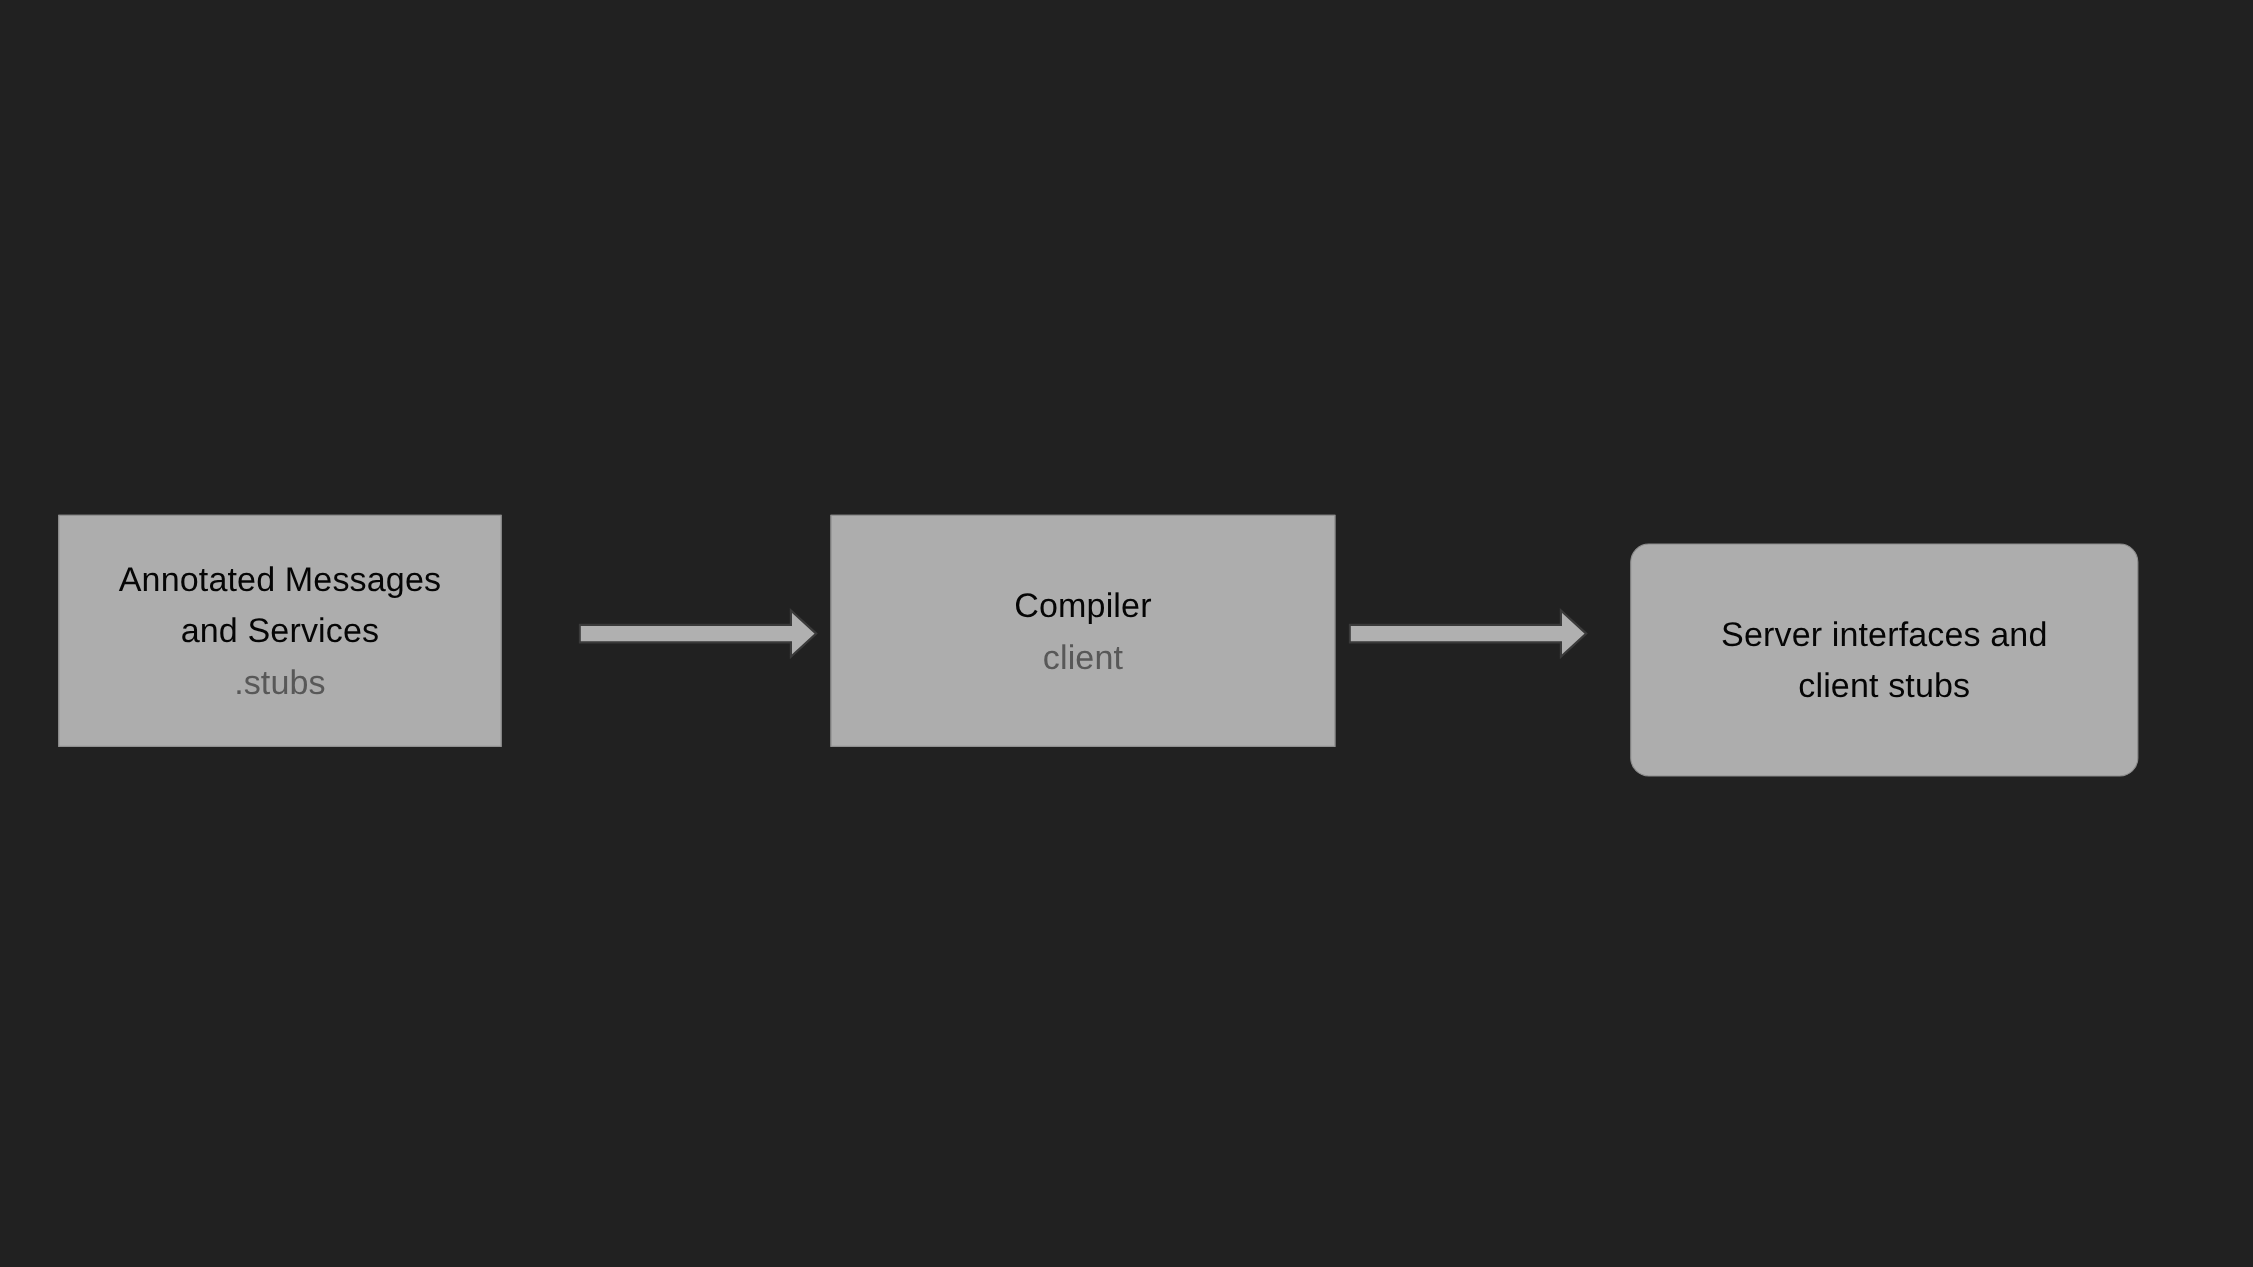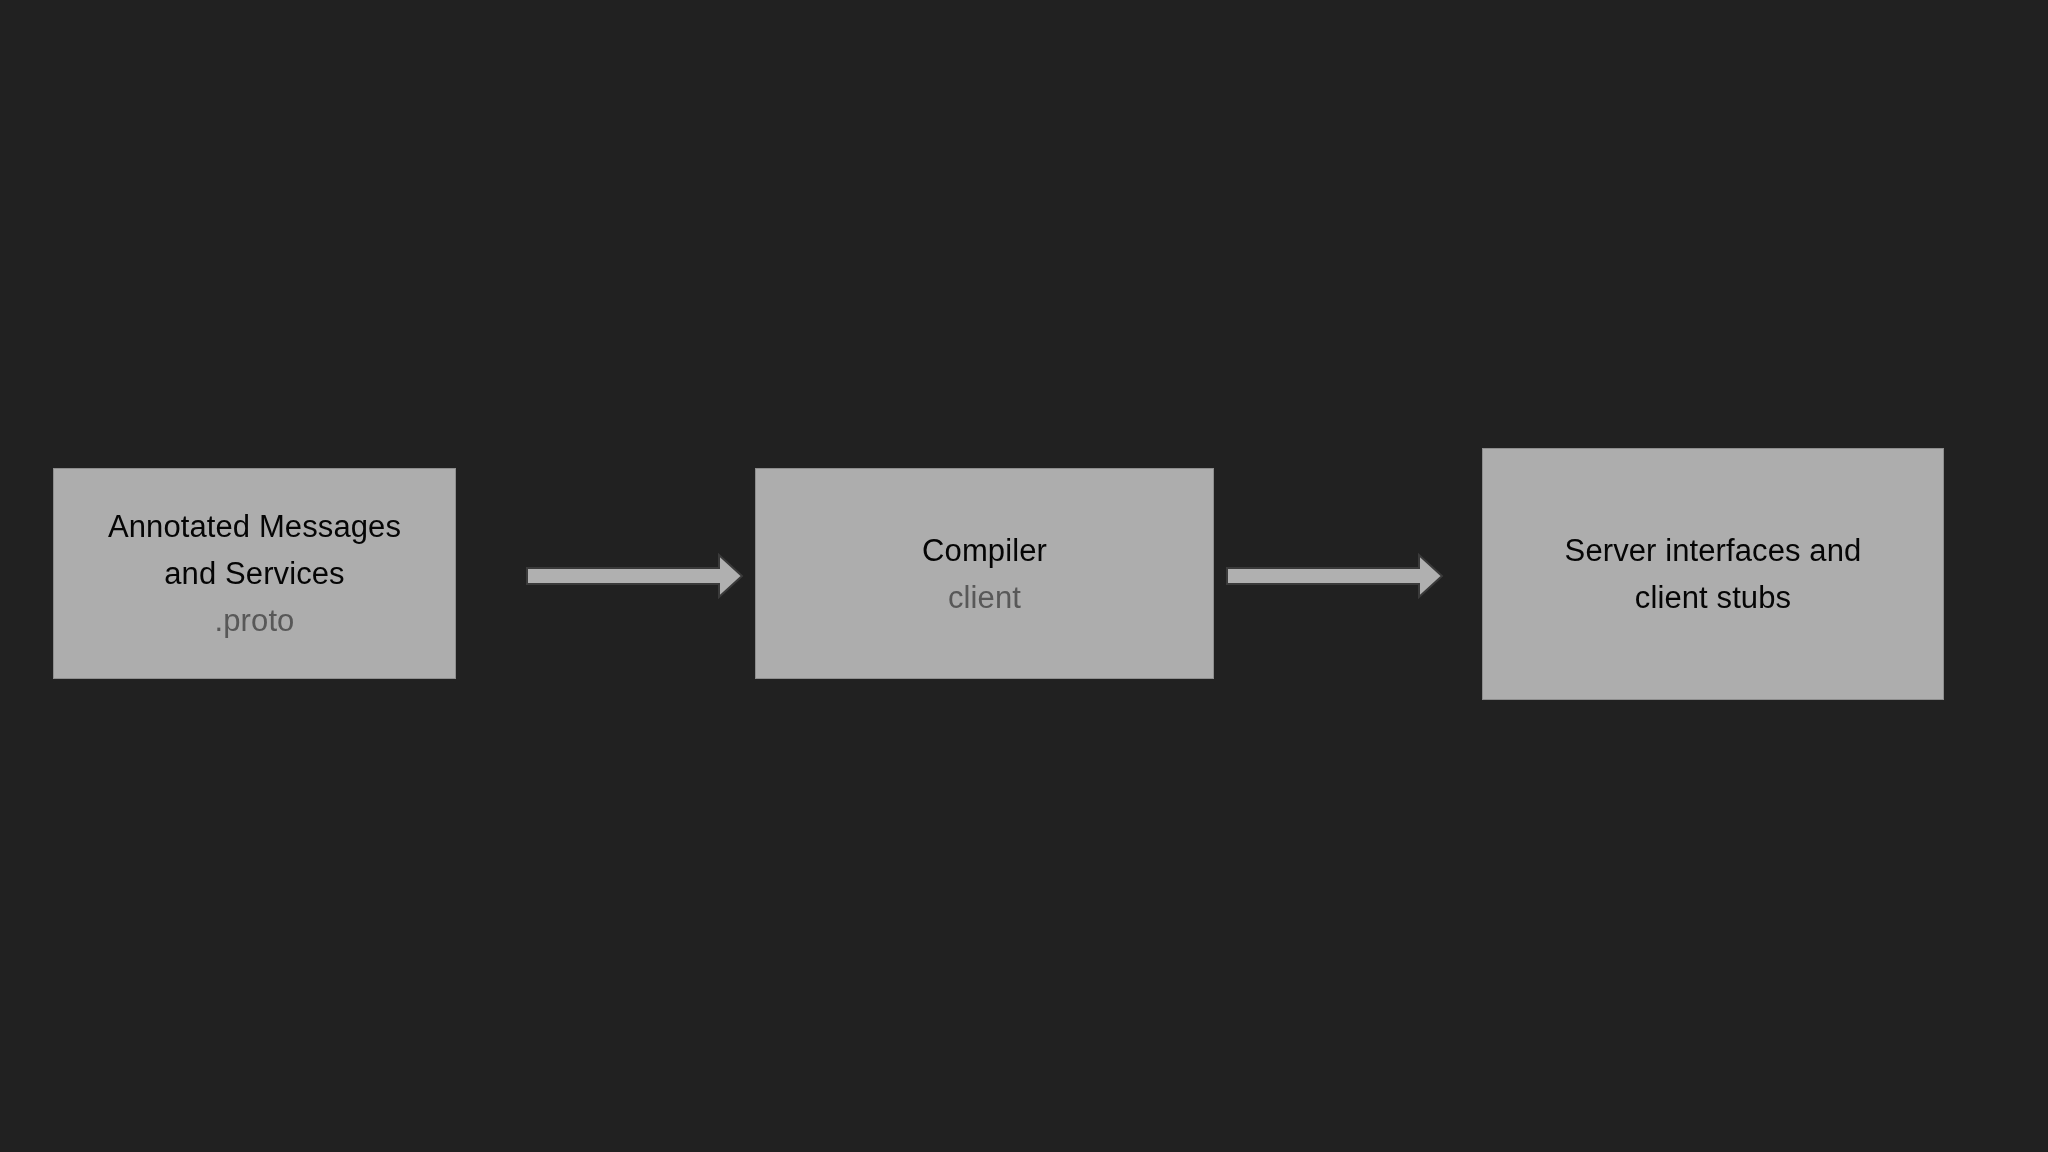--- a/index.html
+++ b/index.html
@@ -41,42 +41,42 @@
     letter-spacing: 0.1px;
   }
   .node .subtitle {
     color: #585858;
     font-size: 31px;
     letter-spacing: 0.1px;
   }
 
   #node-proto     { left: 53px;   top: 468px; width: 403px; height: 211px; }
   #node-compiler  { left: 755px;  top: 468px; width: 459px; height: 211px; }
-  #node-output    { left: 1482px; top: 448px; width: 462px; height: 252px; }
+  #node-output    { left: 1482px; top: 494px; width: 462px; height: 212px; border-radius: 17px; }
 
   
   .arrow {
     position: absolute;
     top: 552px;
     height: 48px;
   }
   .arrow svg { display: block; }
 
   #arrow-proto-to-compiler   { left: 526px;  width: 218px; }
   #arrow-compiler-to-output  { left: 1226px; width: 218px; }
 </style>
 </head>
 <body>
 
 <div class="canvas">
 
   <div class="node" id="node-proto">
     <div class="title">Annotated Messages
 and Services</div>
-    <div class="subtitle">.proto</div>
+    <div class="subtitle">.stubs</div>
   </div>
 
   <div class="arrow" id="arrow-proto-to-compiler">
     <svg width="218" height="48" viewBox="0 0 218 48" aria-hidden="true">
       <polygon points="1,16 193,16 193,3 216,24 193,45 193,32 1,32" fill="#b0b0b0" stroke="#3a3a3a" stroke-width="2"></polygon>
     </svg>
   </div>
 
   <div class="node" id="node-compiler">
     <div class="title">Compiler</div>

